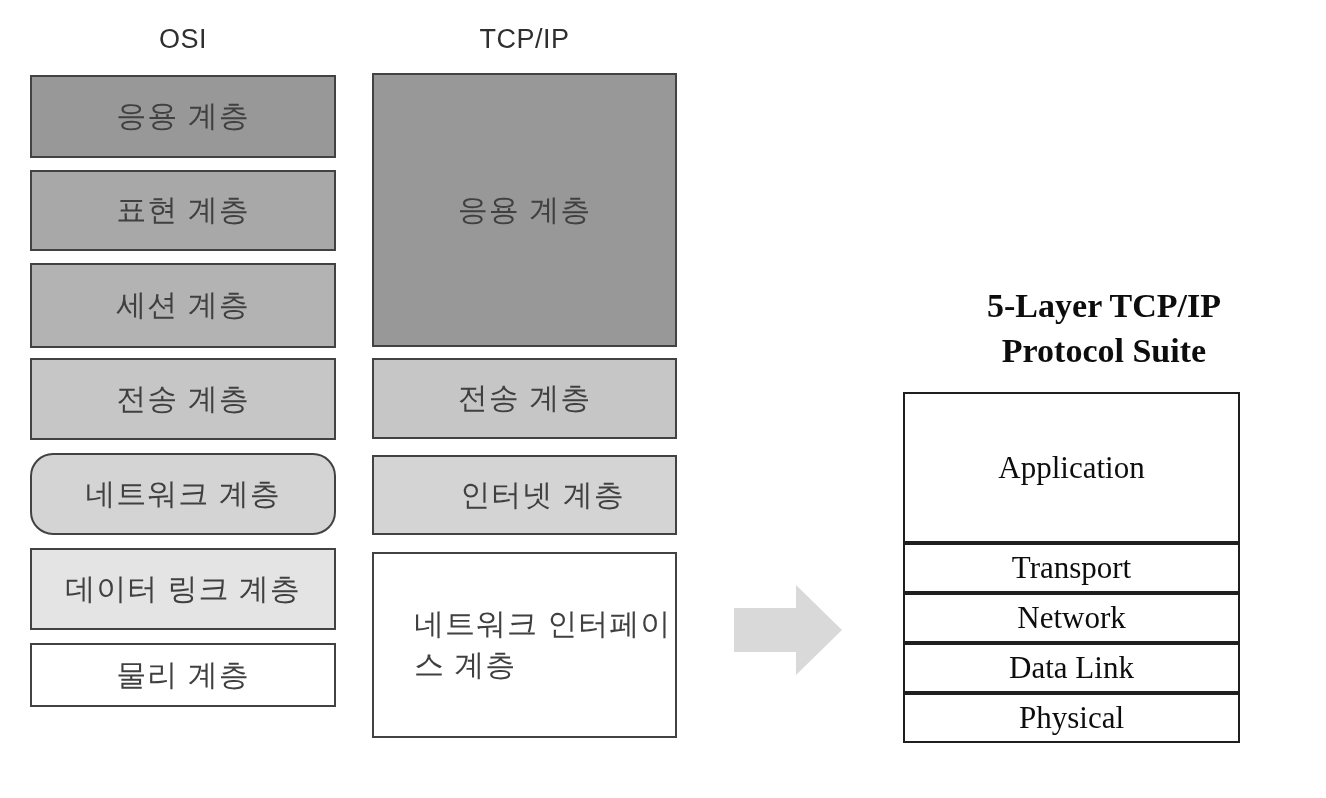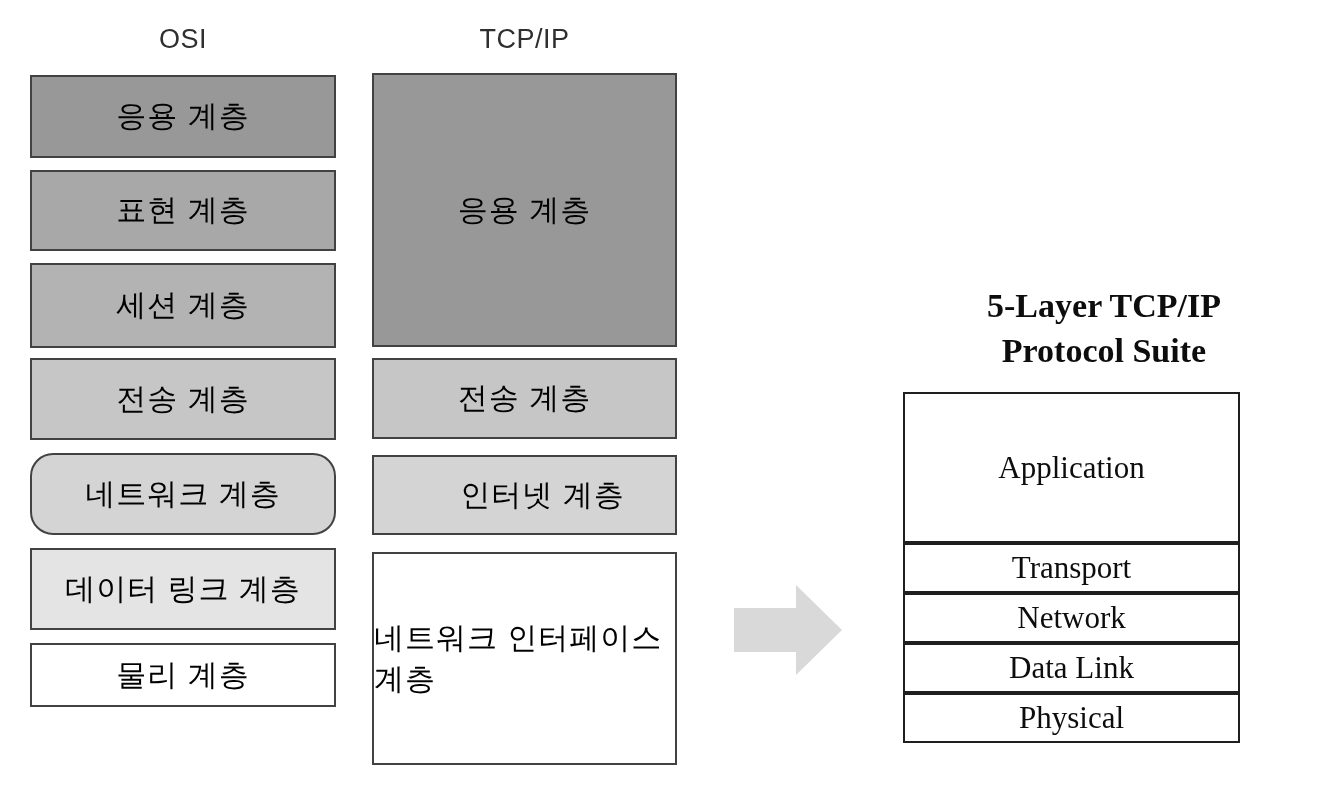--- a/index.html
+++ b/index.html
@@ -25,21 +25,21 @@
   }
   .layer-box {
     position: absolute;
     box-sizing: border-box;
     border: 2px solid #424242;
     display: flex;
     align-items: center;
     justify-content: center;
     font-size: 30px;
     font-weight: 500;
-    color: #000000;
+    color: #404040;
     letter-spacing: 1px;
   }
   .osi-box { left: 30px; width: 306px; }
   .tcp-box { left: 372px; width: 305px; }
   .arrow-wrap {
     position: absolute;
     left: 734px;
     top: 585px;
     width: 108px;
     height: 90px;
@@ -89,21 +89,21 @@
   <div class="layer-box osi-box" style="top: 358px; height: 82px; background-color: rgb(198, 198, 198);">전송 계층</div>
   <div class="layer-box osi-box" style="top: 453px; height: 82px; background-color: rgb(212, 212, 212); border-radius: 23px;">네트워크 계층</div>
   <div class="layer-box osi-box" style="top: 548px; height: 82px; background-color: rgb(228, 228, 228);">데이터 링크 계층</div>
   <div class="layer-box osi-box" style="top: 643px; height: 64px; background-color: rgb(255, 255, 255);">물리 계층</div>
 
   <div class="col-header" style="left:372px; width:305px;">TCP/IP</div>
 
   <div class="layer-box tcp-box" style="top: 73px; height: 274px; background-color: rgb(152, 152, 152);">응용 계층</div>
   <div class="layer-box tcp-box" style="top: 358px; height: 81px; background-color: rgb(198, 198, 198);">전송 계층</div>
   <div class="layer-box tcp-box" style="top: 455px; height: 80px; background-color: rgb(212, 212, 212); padding-left: 36px;">인터넷 계층</div>
-  <div class="layer-box tcp-box" style="top: 552px; height: 213px; background-color: rgb(255, 255, 255);">네트워크 인터페이스 계층</div>
+  <div class="layer-box tcp-box" style="top: 552px; height: 186px; background-color: rgb(255, 255, 255); padding-left: 40px;">네트워크 인터페이스 계층</div>
 
   <div class="arrow-wrap">
     <svg width="108" height="90" viewBox="0 0 108 90" xmlns="http://www.w3.org/2000/svg">
       <polygon points="0,23 62,23 62,0 108,45 62,90 62,67 0,67" fill="#d9d9d9"></polygon>
     </svg>
   </div>
 
   <div class="suite-title">
     <div>5-Layer TCP/IP</div>
     <div>Protocol Suite</div>

